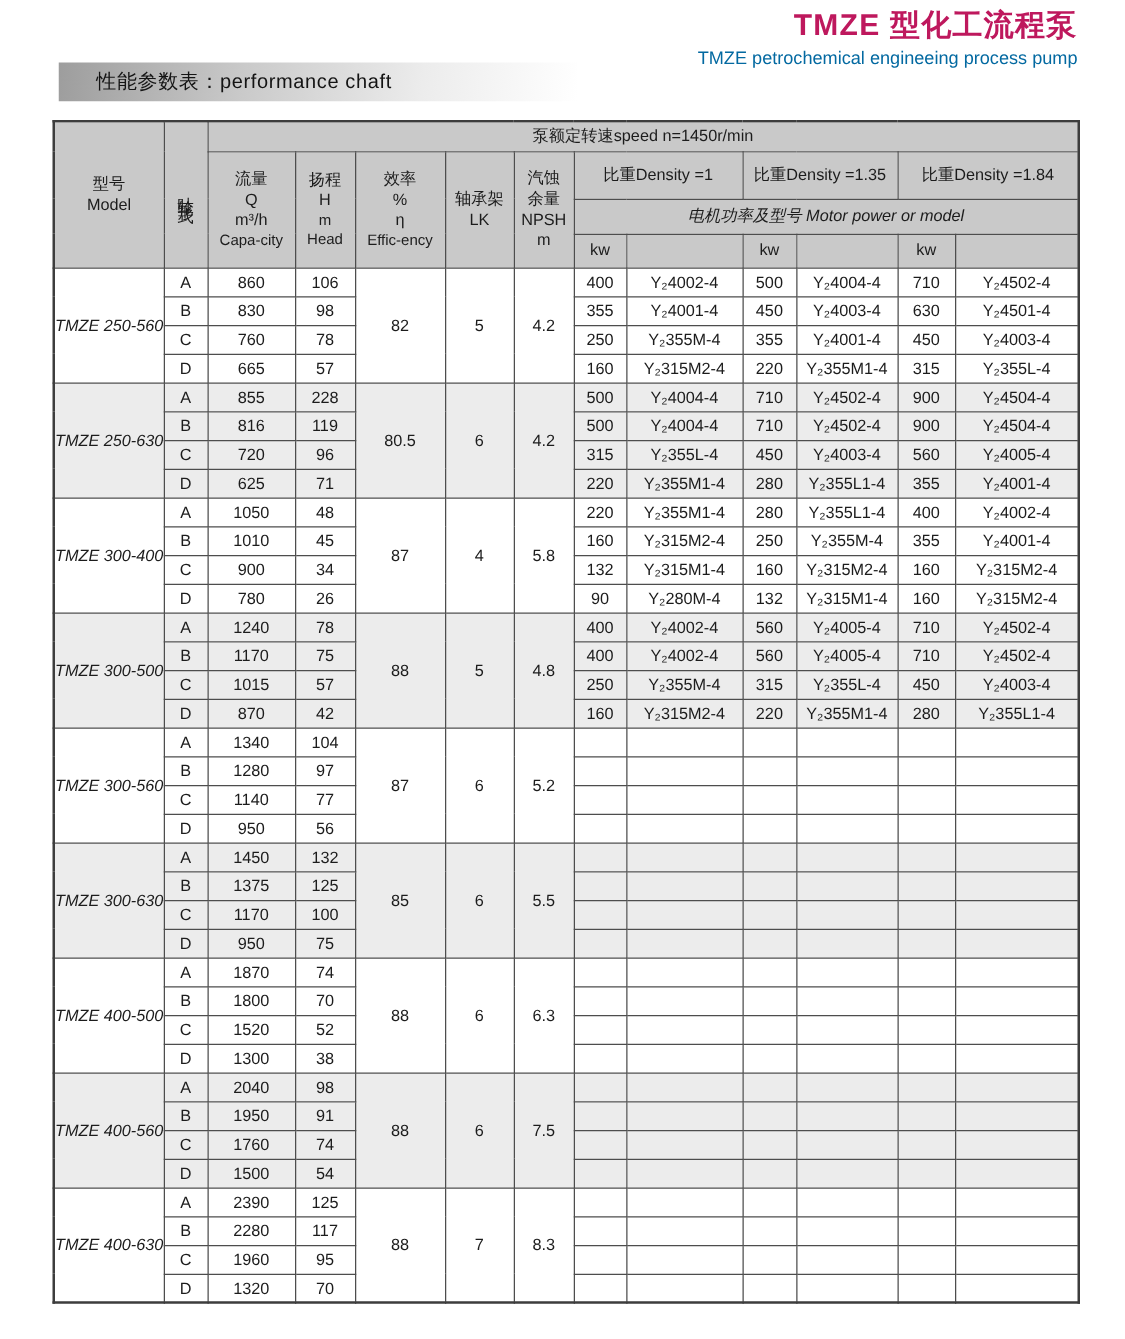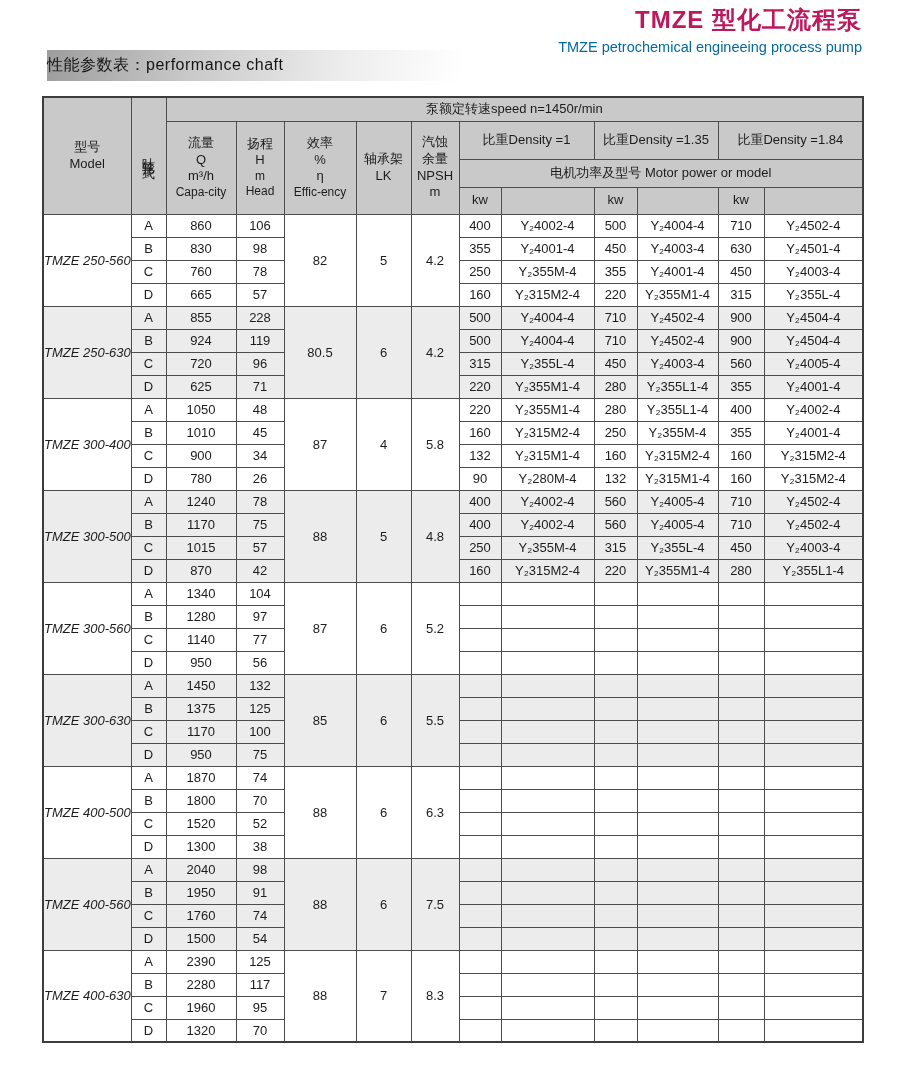--- a/index.html
+++ b/index.html
@@ -9,41 +9,41 @@
 
   
   .titles { position:absolute; top:4px; right:38px; text-align:right; }
   .title-zh { font-size:24px; font-weight:bold; letter-spacing:1px; color:#be185d; }
   .title-en { font-size:14.5px; margin-top:3px; color:#0369a1; }
 
   
   .section-bar {
     position:absolute; left:47px; top:50px; width:415px; height:31px;
     background:linear-gradient(97deg,#9d9d9d 0%,#c9c9c9 35%,#ececec 70%,#ffffff 100%);
-    display:flex; align-items:center; padding-left:0;
+    display:flex; align-items:center; padding-left:30px;
   }
   .section-bar span { font-size:16px; font-weight:500; color:#141414; letter-spacing:0.5px; }
 
   
   table.perf {
     position:absolute; left:42px; top:96px; width:820px;
     border-collapse:collapse; table-layout:fixed;
     font-size:13px; color:#1c1c1c;
   }
   table.perf { border:2px solid #3d3d3d; }
   .perf th, .perf td {
     border:1px solid #4d4d4d; text-align:center; vertical-align:middle;
     padding:0; overflow:hidden; white-space:nowrap;
   }
   .perf thead th { background:#c9c9c9; font-weight:400; line-height:1.3; }
   .perf thead .hl { display:block; line-height:1.28; }
   .perf thead .hl-en { font-size:12px; }
   .row-speed th { height:24px;margin-top:28px; }
   .row-density th { height:38px; }
-  .row-motor th { height:28px; }
+  .row-motor th { height:28px;font-style:italic; }
   .row-kw th { height:27px;margin-left:28px; }
   .vert {
     writing-mode:vertical-rl; text-orientation:upright;
     letter-spacing:3px; display:inline-block; line-height:1;
   }
   .perf tbody td { height:23px; background:#ffffff; }
   .perf tbody tr.alt td { background:#ececec; }
   .model-cell { font-size:13px;font-style:italic; }
 </style>
 </head>
@@ -191,21 +191,21 @@
           <td rowspan="4">4.2</td>
           <td>500</td>
           <td>Y₂4004-4</td>
           <td>710</td>
           <td>Y₂4502-4</td>
           <td>900</td>
           <td>Y₂4504-4</td>
         </tr>
         <tr class="alt">
           <td>B</td>
-          <td>924</td>
+          <td>816</td>
           <td>119</td>
           <td>500</td>
           <td>Y₂4004-4</td>
           <td>710</td>
           <td>Y₂4502-4</td>
           <td>900</td>
           <td>Y₂4504-4</td>
         </tr>
         <tr class="alt">
           <td>C</td>

